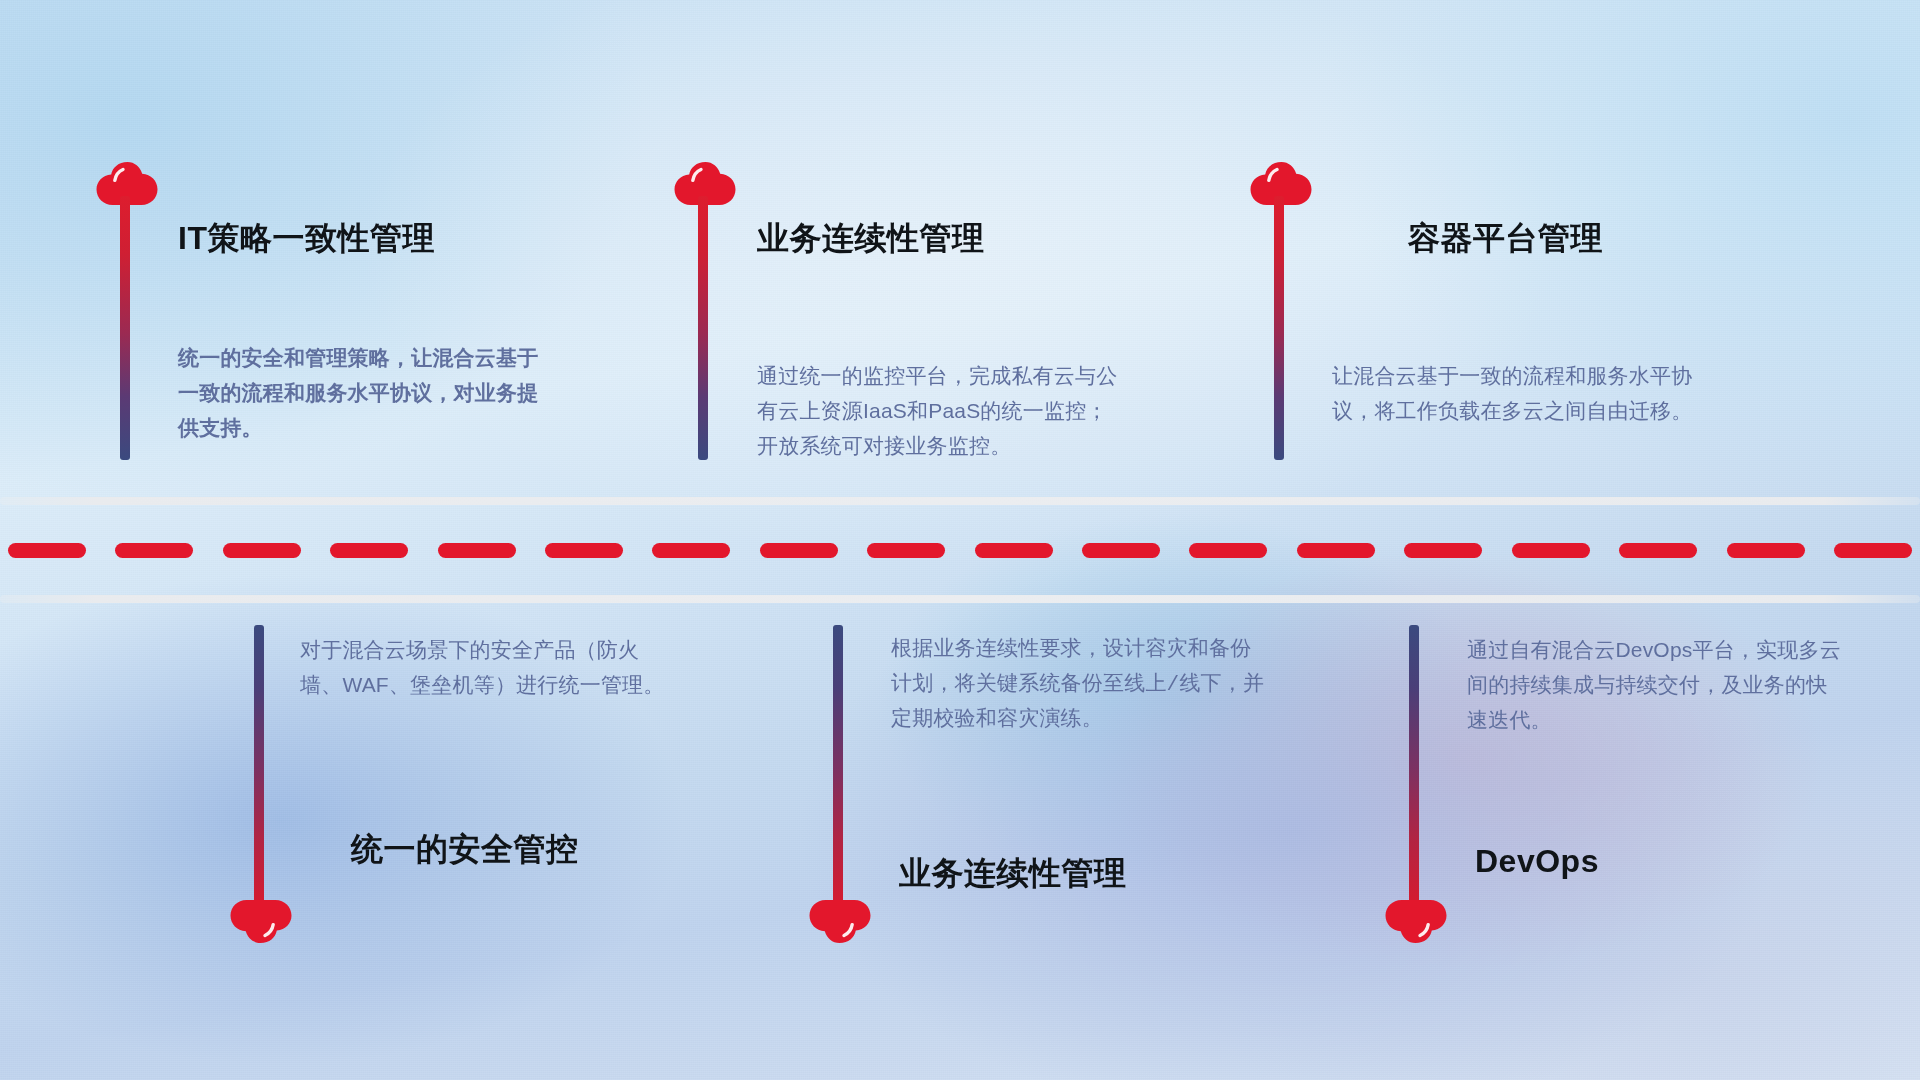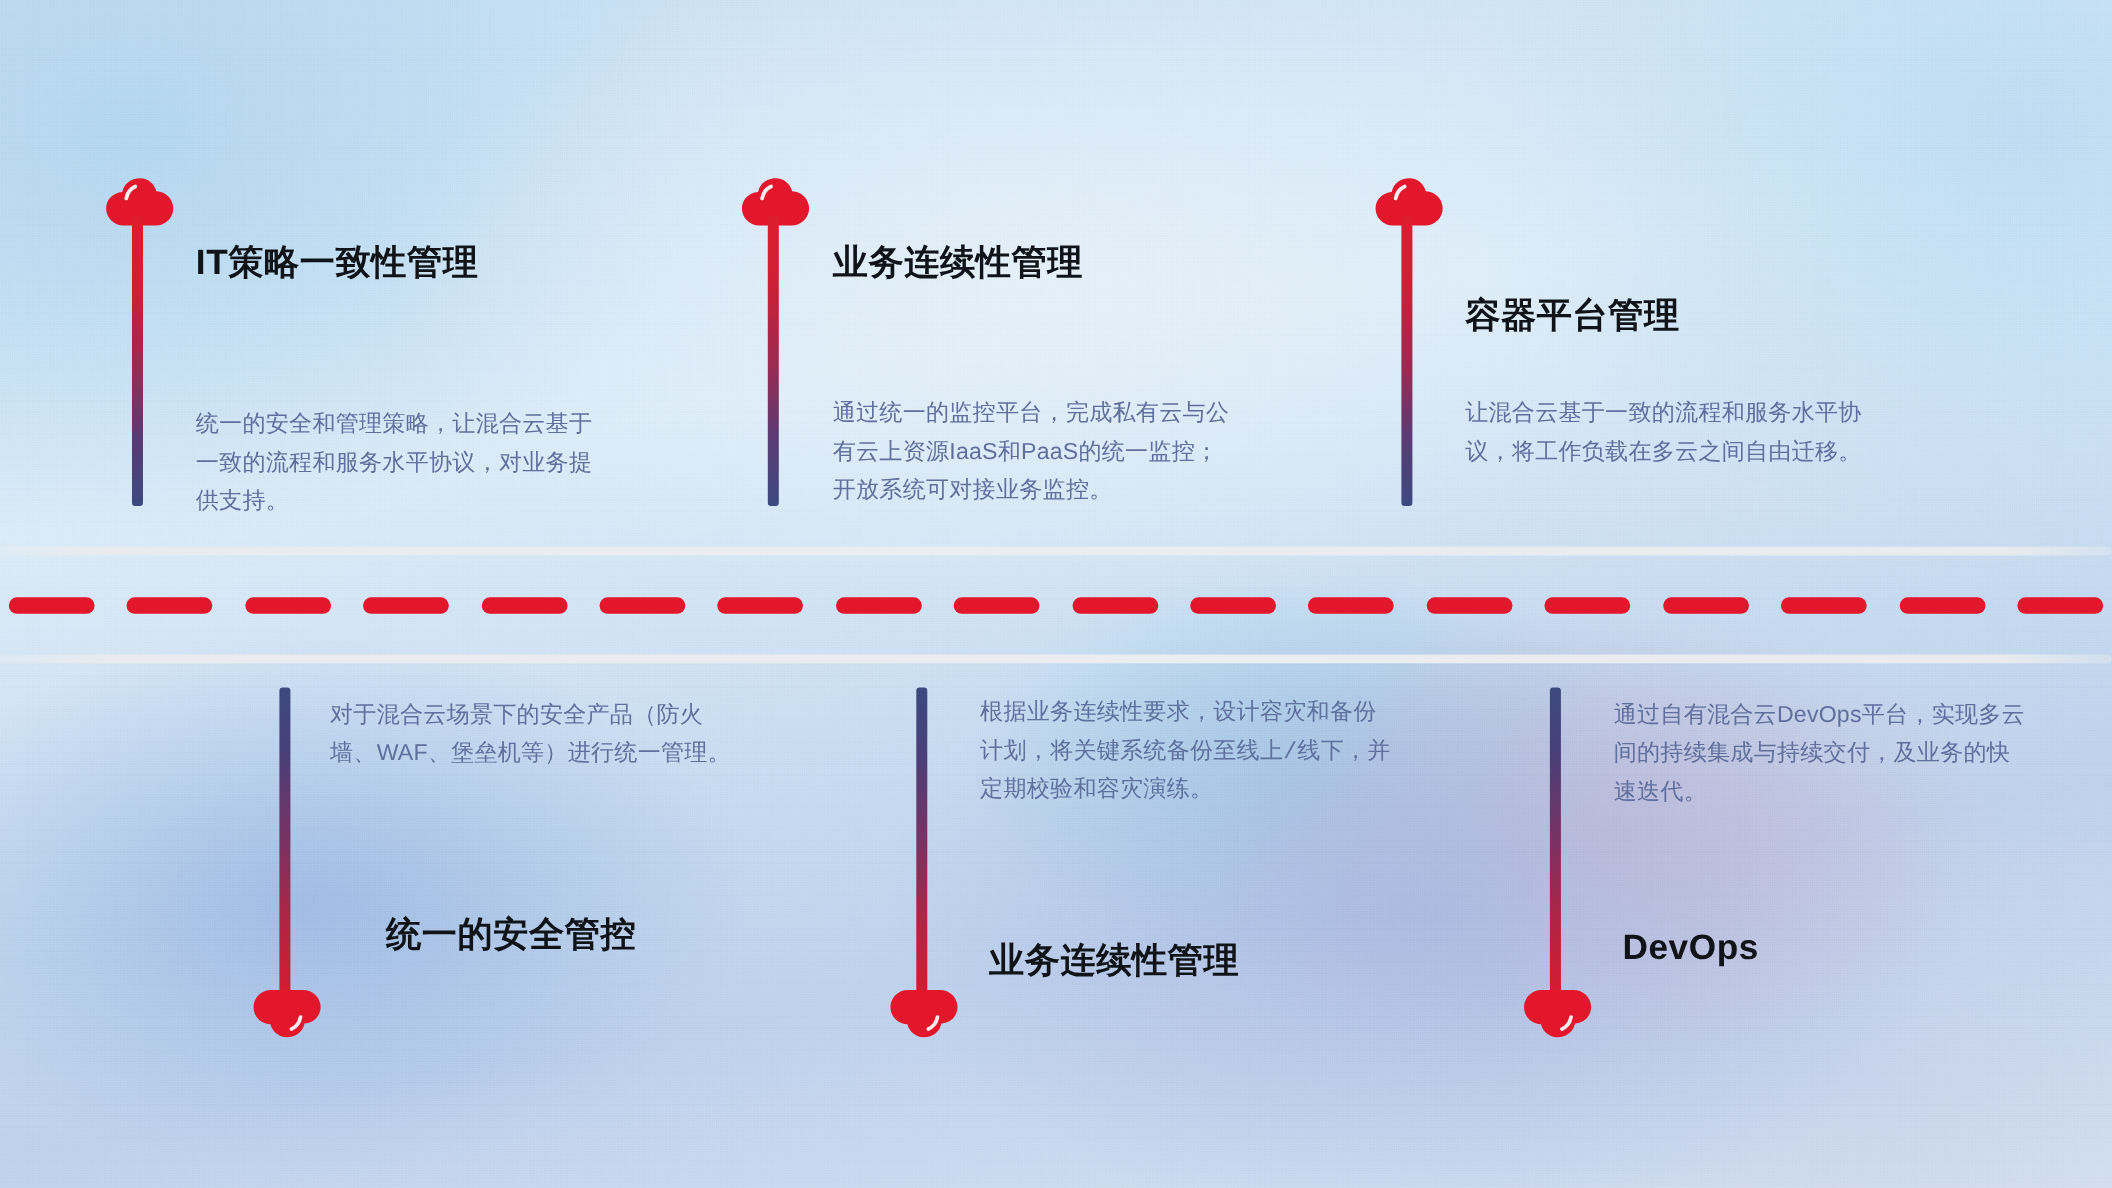--- a/index.html
+++ b/index.html
@@ -155,21 +155,21 @@
 
   <div class="col">
     <div class="cloud" style="left:94px; top:160px;">
       <svg viewBox="0 0 66 48">
         <path d="M33.5 2 C24.5 2 18.5 7.5 17.2 14.5 C8.5 15.2 2.5 21.5 2.5 29.5 C2.5 38 9.5 45 18.5 45 L47.5 45 C56.5 45 63.5 38 63.5 29.5 C63.5 21 57 14.2 48.2 13.8 C46.2 6.9 40.5 2 33.5 2 Z" fill="#e3172c"></path>
         <path d="M29 9.5 C24.5 11.5 21.6 15.5 20.8 20.4" stroke="#ffffff" stroke-width="3.4" stroke-linecap="round" fill="none" opacity="0.92"></path>
       </svg>
     </div>
     <div class="pole down" style="left:120px; top:196px; height:264px;"></div>
     <div class="col-title" style="left:178px; top:222px;">IT策略一致性管理</div>
-    <div class="col-desc narrow" style="left:178px; top:368px;">统一的安全和管理策略，让混合云基于一致的流程和服务水平协议，对业务提供支持。</div>
+    <div class="col-desc narrow" style="left:178px; top:340px;font-weight:bold;">统一的安全和管理策略，让混合云基于一致的流程和服务水平协议，对业务提供支持。</div>
   </div>
 
   <div class="col">
     <div class="cloud" style="left:672px; top:160px;">
       <svg viewBox="0 0 66 48">
         <path d="M33.5 2 C24.5 2 18.5 7.5 17.2 14.5 C8.5 15.2 2.5 21.5 2.5 29.5 C2.5 38 9.5 45 18.5 45 L47.5 45 C56.5 45 63.5 38 63.5 29.5 C63.5 21 57 14.2 48.2 13.8 C46.2 6.9 40.5 2 33.5 2 Z" fill="#e3172c"></path>
         <path d="M29 9.5 C24.5 11.5 21.6 15.5 20.8 20.4" stroke="#ffffff" stroke-width="3.4" stroke-linecap="round" fill="none" opacity="0.92"></path>
       </svg>
     </div>
     <div class="pole down" style="left:698px; top:196px; height:264px;"></div>
@@ -178,21 +178,21 @@
   </div>
 
   <div class="col">
     <div class="cloud" style="left:1248px; top:160px;">
       <svg viewBox="0 0 66 48">
         <path d="M33.5 2 C24.5 2 18.5 7.5 17.2 14.5 C8.5 15.2 2.5 21.5 2.5 29.5 C2.5 38 9.5 45 18.5 45 L47.5 45 C56.5 45 63.5 38 63.5 29.5 C63.5 21 57 14.2 48.2 13.8 C46.2 6.9 40.5 2 33.5 2 Z" fill="#e3172c"></path>
         <path d="M29 9.5 C24.5 11.5 21.6 15.5 20.8 20.4" stroke="#ffffff" stroke-width="3.4" stroke-linecap="round" fill="none" opacity="0.92"></path>
       </svg>
     </div>
     <div class="pole down" style="left:1274px; top:196px; height:264px;"></div>
-    <div class="col-title" style="left:1332px; top:222px;margin-top:48px;">容器平台管理</div>
+    <div class="col-title" style="left:1408px; top:222px;">容器平台管理</div>
     <div class="col-desc narrow" style="left:1332px; top:358px;">让混合云基于一致的流程和服务水平协议，将工作负载在多云之间自由迁移。</div>
   </div>
 
   <div class="col">
     <div class="pole up" style="left:254px; top:625px; height:285px;"></div>
     <div class="col-desc" style="left:300px; top:632px;">对于混合云场景下的安全产品（防火墙、WAF、堡垒机等）进行统一管理。</div>
     <div class="col-title" style="left:320px; top:833px;margin-left:31px;">统一的安全管控</div>
     <div class="cloud flip" style="left:228px; top:897px;">
       <svg viewBox="0 0 66 48">
         <path d="M33.5 2 C24.5 2 18.5 7.5 17.2 14.5 C8.5 15.2 2.5 21.5 2.5 29.5 C2.5 38 9.5 45 18.5 45 L47.5 45 C56.5 45 63.5 38 63.5 29.5 C63.5 21 57 14.2 48.2 13.8 C46.2 6.9 40.5 2 33.5 2 Z" fill="#e3172c"></path>

